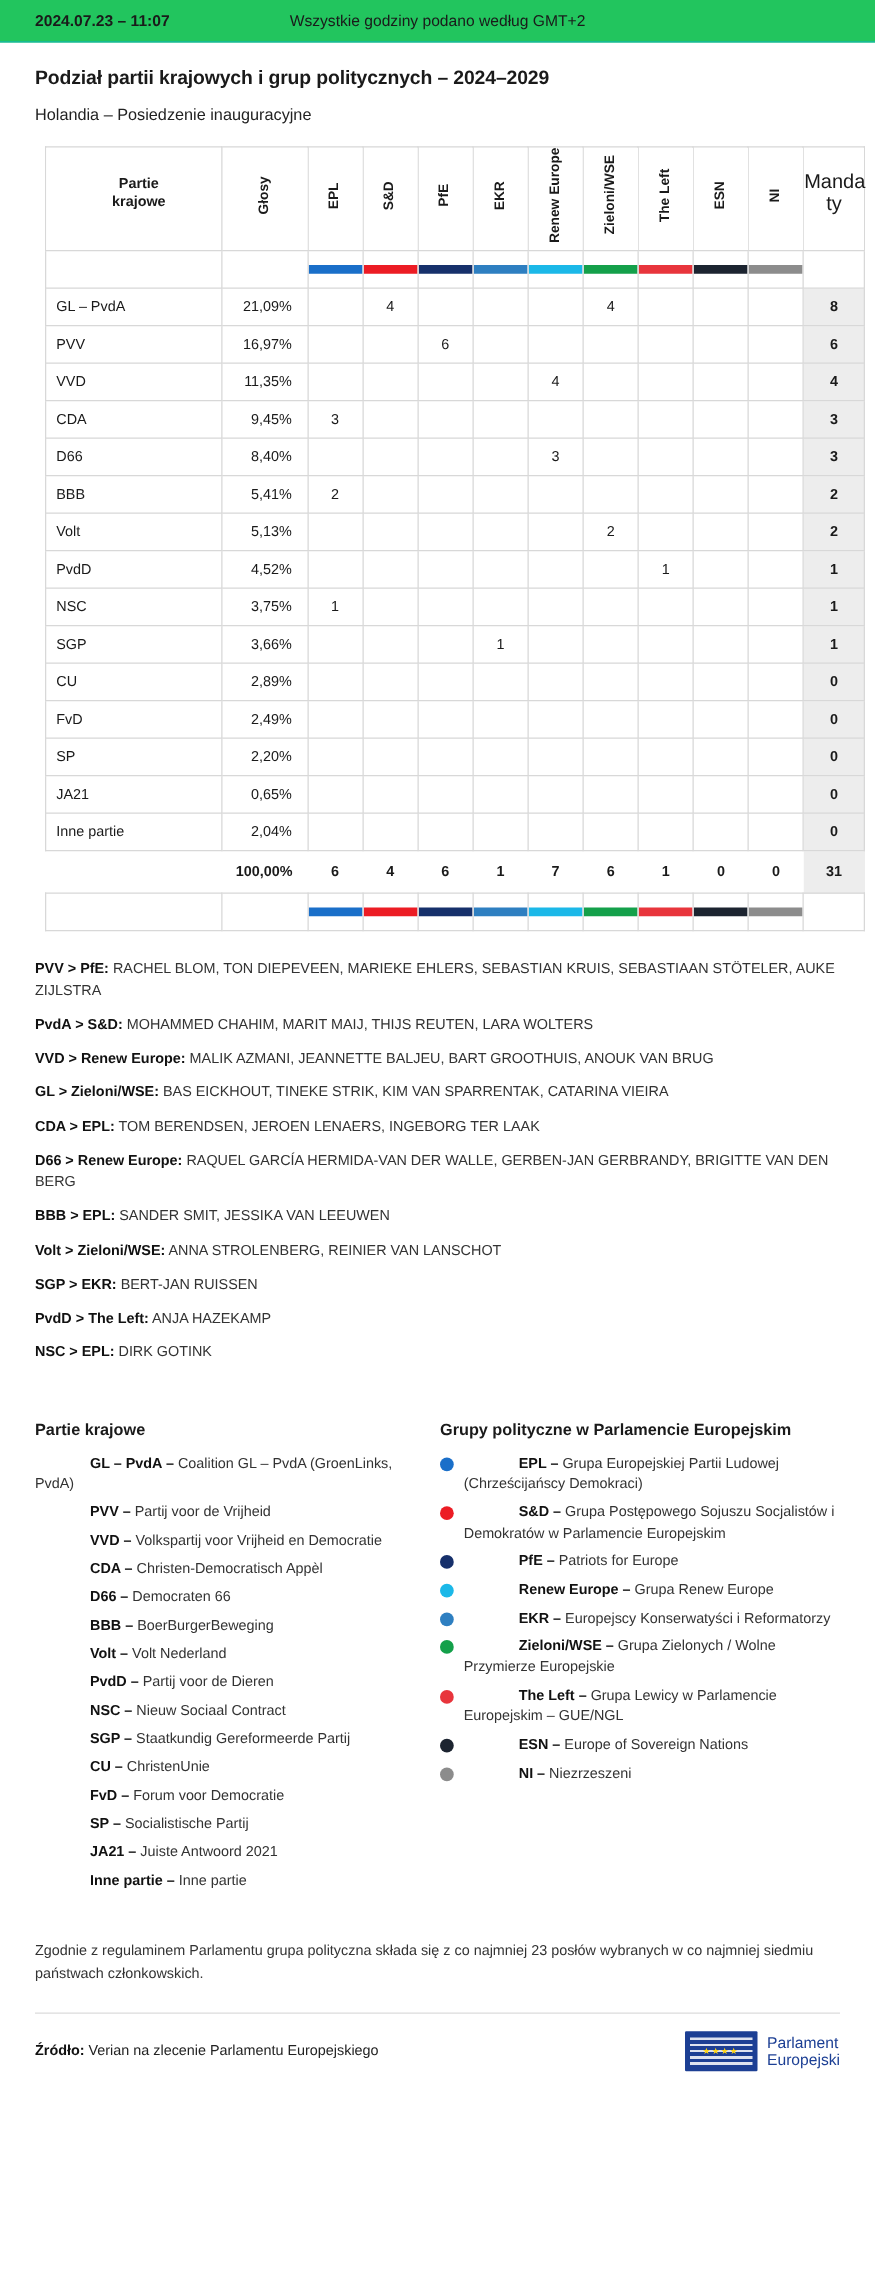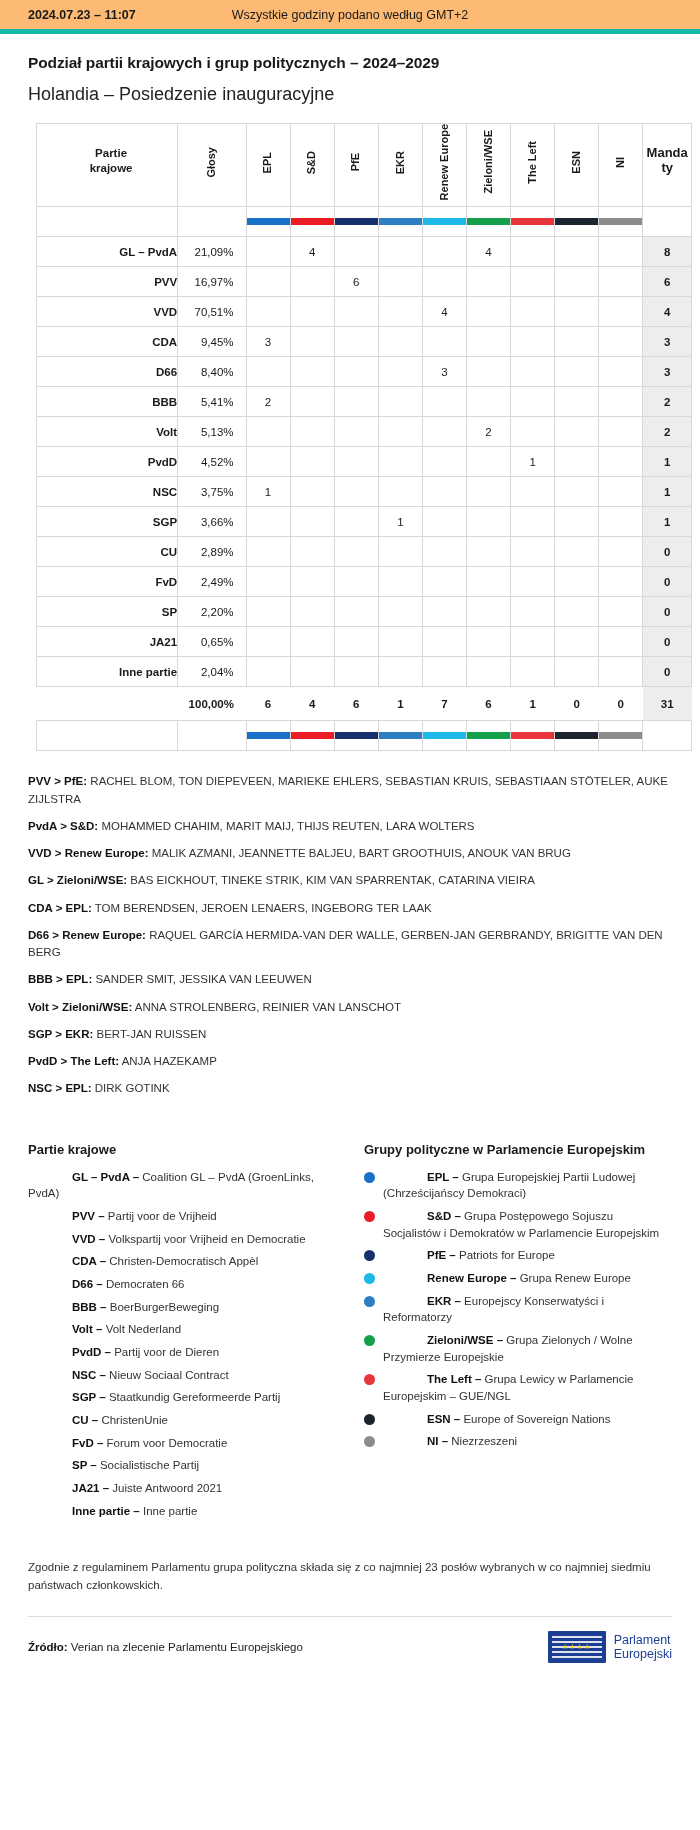--- a/index.html
+++ b/index.html
@@ -14,25 +14,25 @@
     font-size: 13px;
   }
   .page {
     width: 700px;
     position: relative;
     background: #ffffff;
   }
   
   .topbar {
     height: 34px;
-    background: #fdba74;
+    background: #22c55e;
     display: flex;
     align-items: center;
     padding: 0 28px;
-    border-bottom: 5px solid #14b8a6;
+    border-bottom: 1px solid #14b8a6;
   }
   .topbar .datetime {
     font-weight: bold;
     font-size: 12.5px;
     color: #1a1a1a;
   }
   .topbar .tz {
     margin-left: auto;
     margin-right: auto;
     font-size: 12.5px;
@@ -52,21 +52,21 @@
   .titles {
     padding: 20px 28px 4px 28px;
   }
   .title-main {
     font-size: 15.5px;
     font-weight: bold;
     letter-spacing: -0.1px;
     margin-bottom: 12px;
   }
   .title-sub {
-    font-size: 18px;
+    font-size: 13px;
     font-weight: normal;
     color: #222;
   }
 
   
   .table-wrap {
     padding: 14px 22px 0 36px;
   }
   table.results {
     border-collapse: collapse;
@@ -108,39 +108,39 @@
   .head-party {
     text-align: left;
     font-weight: bold;
     vertical-align: bottom;
     padding: 0 0 8px 8px !important;
     font-size: 11.5px;
     line-height: 1.3;
   }
   .head-mand {
     background: #e8e8e8;
-    font-weight: bold;
+    font-weight: normal;
     vertical-align: bottom;
     padding-bottom: 8px !important;
-    font-size: 13px;
+    font-size: 16px;
     line-height: 1.15;
   }
   .colorbar-row td {
     height: 7px;
     border: none;
     padding: 0;
   }
   .cbar { height: 7px; display: block; width: 100%; }
 
   tr.data td {
     background: #fff;
   }
   tr.data td.party {
-    text-align: right;
-    font-weight: bold;
+    text-align: left;
+    font-weight: normal;
     padding-left: 8px;
     font-size: 11.5px;
   }
   tr.data td.votes {
     text-align: right;
     padding-right: 12px;
     font-weight: normal;
   }
   tr.data td.mand {
     background: #ededed;
@@ -166,21 +166,21 @@
   .elected p {
     margin: 0 0 10px 0;
     color: #333;
   }
   .elected b { color: #111; }
 
   
   .legends {
     display: flex;
     padding: 34px 28px 0 28px;
-    gap: 36px;
+    gap: 24px;
   }
   .legend-col { flex: 1; }
   .legend-col.left { max-width: 300px; }
   .legend-title {
     font-weight: bold;
     font-size: 13px;
     margin-bottom: 12px;
   }
   .legend-item {
     font-size: 11.5px;
@@ -388,21 +388,21 @@
             <td class="seat"></td>
             <td class="seat"></td>
             <td class="seat"></td>
             <td class="seat"></td>
             <td class="seat"></td>
             <td class="seat"></td>
             <td class="mand">6</td>
           </tr>
           <tr class="data">
             <td class="party">VVD</td>
-            <td class="votes">70,51%</td>
+            <td class="votes">11,35%</td>
             <td class="seat"></td>
             <td class="seat"></td>
             <td class="seat"></td>
             <td class="seat"></td>
             <td class="seat">4</td>
             <td class="seat"></td>
             <td class="seat"></td>
             <td class="seat"></td>
             <td class="seat"></td>
             <td class="mand">4</td>

